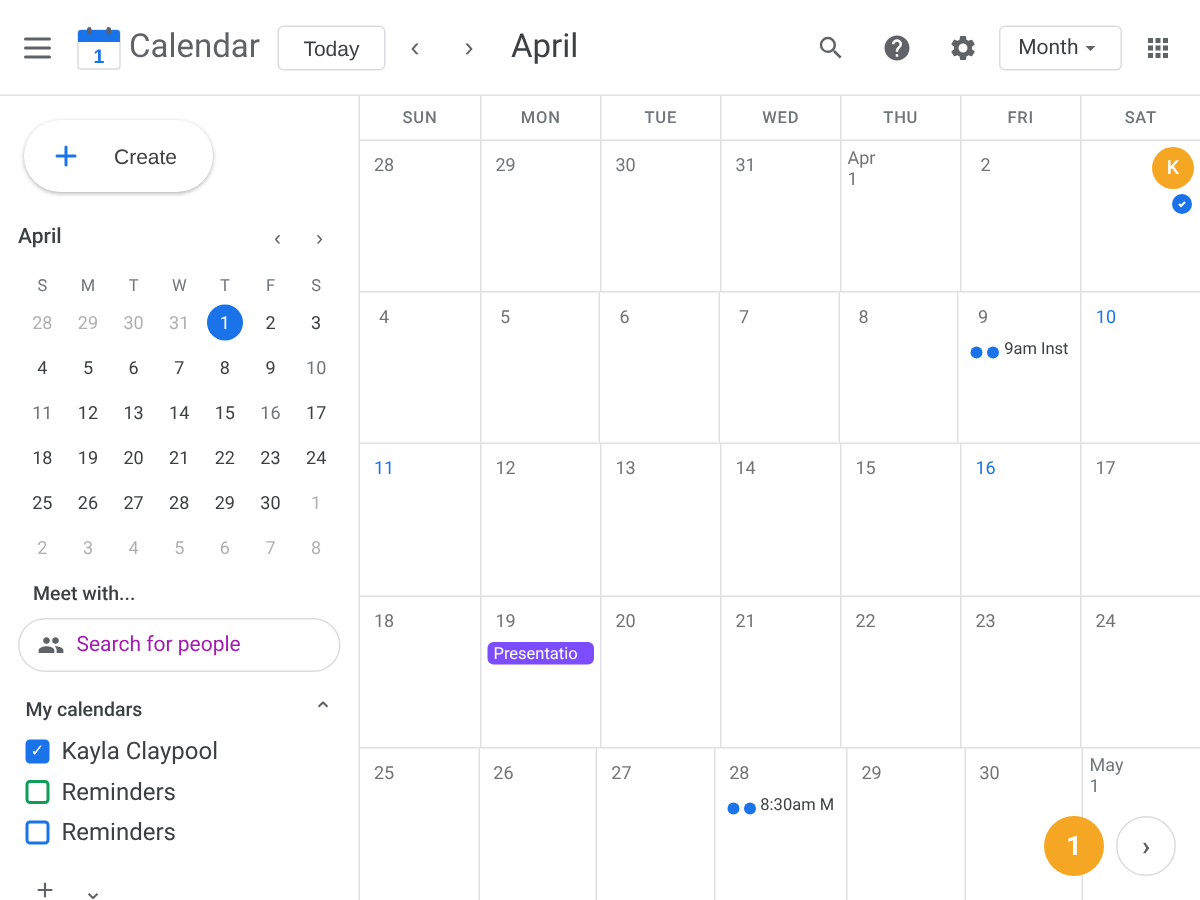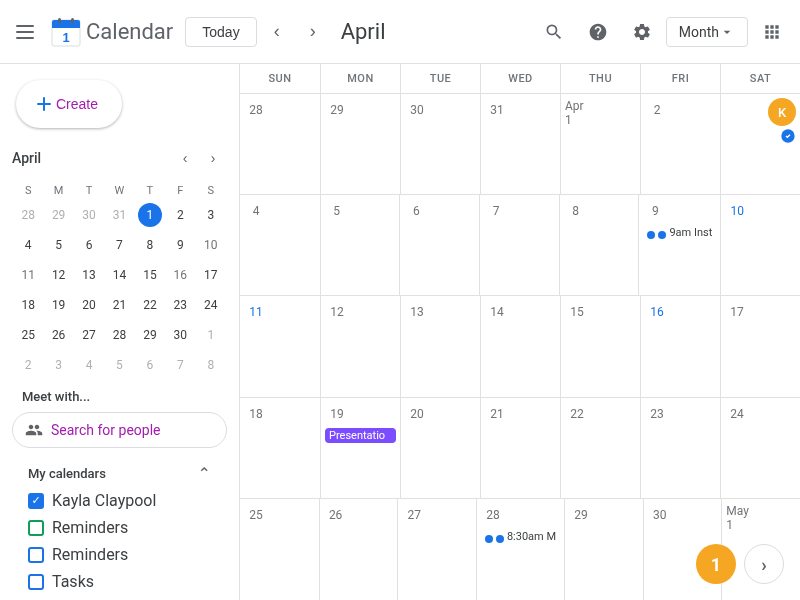--- a/index.html
+++ b/index.html
@@ -21,21 +21,21 @@
     .header-icons { display: flex; align-items: center; gap: 4px; }
     .icon-btn { background: none; border: none; cursor: pointer; border-radius: 50%; width: 40px; height: 40px; display: flex; align-items: center; justify-content: center; color: #5f6368; font-size: 20px; }
     .month-selector { display: flex; align-items: center; border: 1px solid #dadce0; border-radius: 4px; padding: 6px 12px; gap: 0; cursor: pointer; font-size: 14px; color: #3c4043; }
     .grid-btn { background: none; border: none; cursor: pointer; width: 40px; height: 40px; display: flex; align-items: center; justify-content: center; }
 
     
     .main-layout { display: flex; height: calc(600px - 64px); }
 
     
     .sidebar { width: 240px; flex: 0 0 240px; padding: 8px 0; border-right: 1px solid #e0e0e0; overflow-y: auto; }
-    .create-btn { display: flex; align-items: center; gap: 0; margin: 8px 16px 16px; padding: 12px 24px 12px 16px; border-radius: 24px; box-shadow: 0 1px 3px rgba(0,0,0,0.3); cursor: pointer; font-size: 14px; background: #fff; border: none; color: #a21caf; justify-content: space-between; }
+    .create-btn { display: flex; align-items: center; gap: 20px; margin: 8px 16px 16px; padding: 12px 24px 12px 16px; border-radius: 24px; box-shadow: 0 1px 3px rgba(0,0,0,0.3); cursor: pointer; font-size: 14px; background: #fff; border: none; color: #404040; justify-content: space-between; }
     .create-plus { width: 24px; height: 24px; position: relative; }
     .create-plus::before, .create-plus::after { content: ''; position: absolute; background: #1a73e8; border-radius: 1px; }
     .create-plus::before { width: 14px; height: 2px; top: 11px; left: 5px; }
     .create-plus::after { width: 2px; height: 14px; top: 5px; left: 11px; }
 
     
     .mini-cal { padding: 0 12px; }
     .mini-cal-header { display: flex; align-items: center; justify-content: space-between; margin-bottom: 8px; }
     .mini-cal-title { font-size: 14px; color: #3c4043; font-weight: 500; }
     .mini-cal-nav { display: flex; gap: 0; }
@@ -47,21 +47,21 @@
     .mini-day.today { background: #1a73e8; color: #fff; }
     .mini-day.other-month { color: #b0b0b0; }
     .mini-day.weekend { color: #70757a; }
 
     
     .section-label { font-size: 13px; color: #3c4043; font-weight: 500; padding: 8px 22px 4px; }
     .search-people { display: flex; align-items: center; gap: 8px; margin: 4px 12px; padding: 8px 12px; border: 1px solid #dadce0; border-radius: 24px; cursor: pointer; }
     .search-people-text { font-size: 14px; color: #a21caf; }
 
     
-    .cal-section { padding: 4px 12px; }
+    .cal-section { padding: 4px 1px; }
     .cal-section-header { display: flex; align-items: center; justify-content: space-between; padding: 8px 16px 4px; cursor: pointer; }
     .cal-section-title { font-size: 13px; font-weight: 500; color: #3c4043; }
     .cal-section-toggle { color: #5f6368; font-size: 16px; }
     .cal-item { display: flex; align-items: center; gap: 8px; padding: 4px 16px; cursor: pointer; }
     .cal-checkbox { width: 16px; height: 16px; border: 2px solid; border-radius: 3px; display: flex; align-items: center; justify-content: center; flex-shrink: 0; }
     .cal-checkbox.checked { background: currentColor; border-color: currentColor; }
     .cal-checkbox.checked::after { content: '✓'; color: #fff; font-size: 11px; }
     .cal-label { font-size: 16px; }
 
     
@@ -350,24 +350,20 @@
               <span class="cal-label">Kayla Claypool</span>
             </div>
             <div class="cal-item">
               <div class="cal-checkbox" style="color: rgb(15, 157, 88); border-color: rgb(15, 157, 88);"></div>
               <span class="cal-label">Reminders</span>
             </div>
             <div class="cal-item">
               <div class="cal-checkbox" style="color: rgb(26, 115, 232); border-color: rgb(26, 115, 232);"></div>
               <span class="cal-label">Reminders</span>
             </div>
-            <div class="cal-item">
-              <div class="cal-checkbox" style="color: rgb(26, 115, 232); border-color: rgb(26, 115, 232);"></div>
-              <span class="cal-label">Tasks</span>
-            </div>
           </div>
       </div>
 
       <div class="other-cal-section">
 
         <div class="other-cal-actions">
           <button style="background:none;border:none;cursor:pointer;color:#5f6368;font-size:20px;width:28px;height:28px;border-radius:50%;display:flex;align-items:center;justify-content:center;">+</button>
           <button style="background:none;border:none;cursor:pointer;color:#5f6368;font-size:16px;width:28px;height:28px;border-radius:50%;display:flex;align-items:center;justify-content:center;">⌄</button>
         </div>
       </div>

